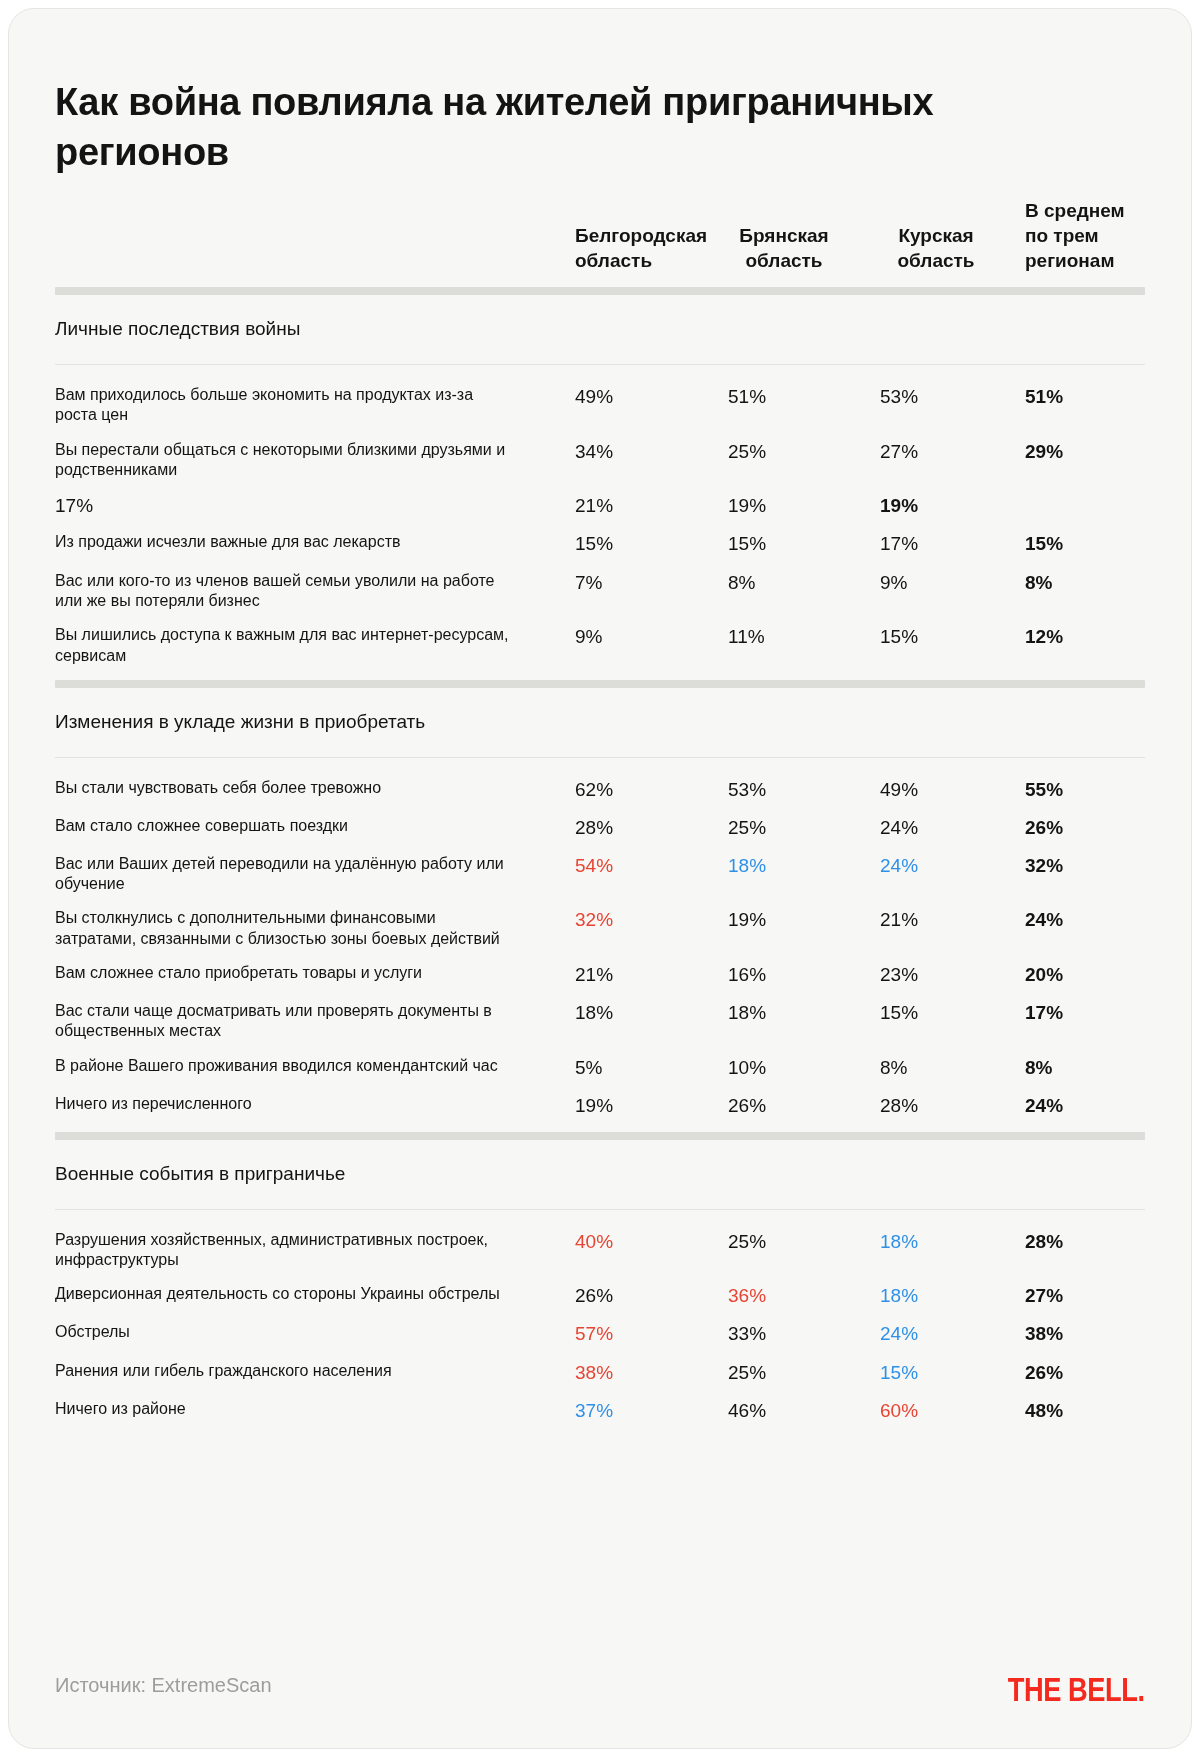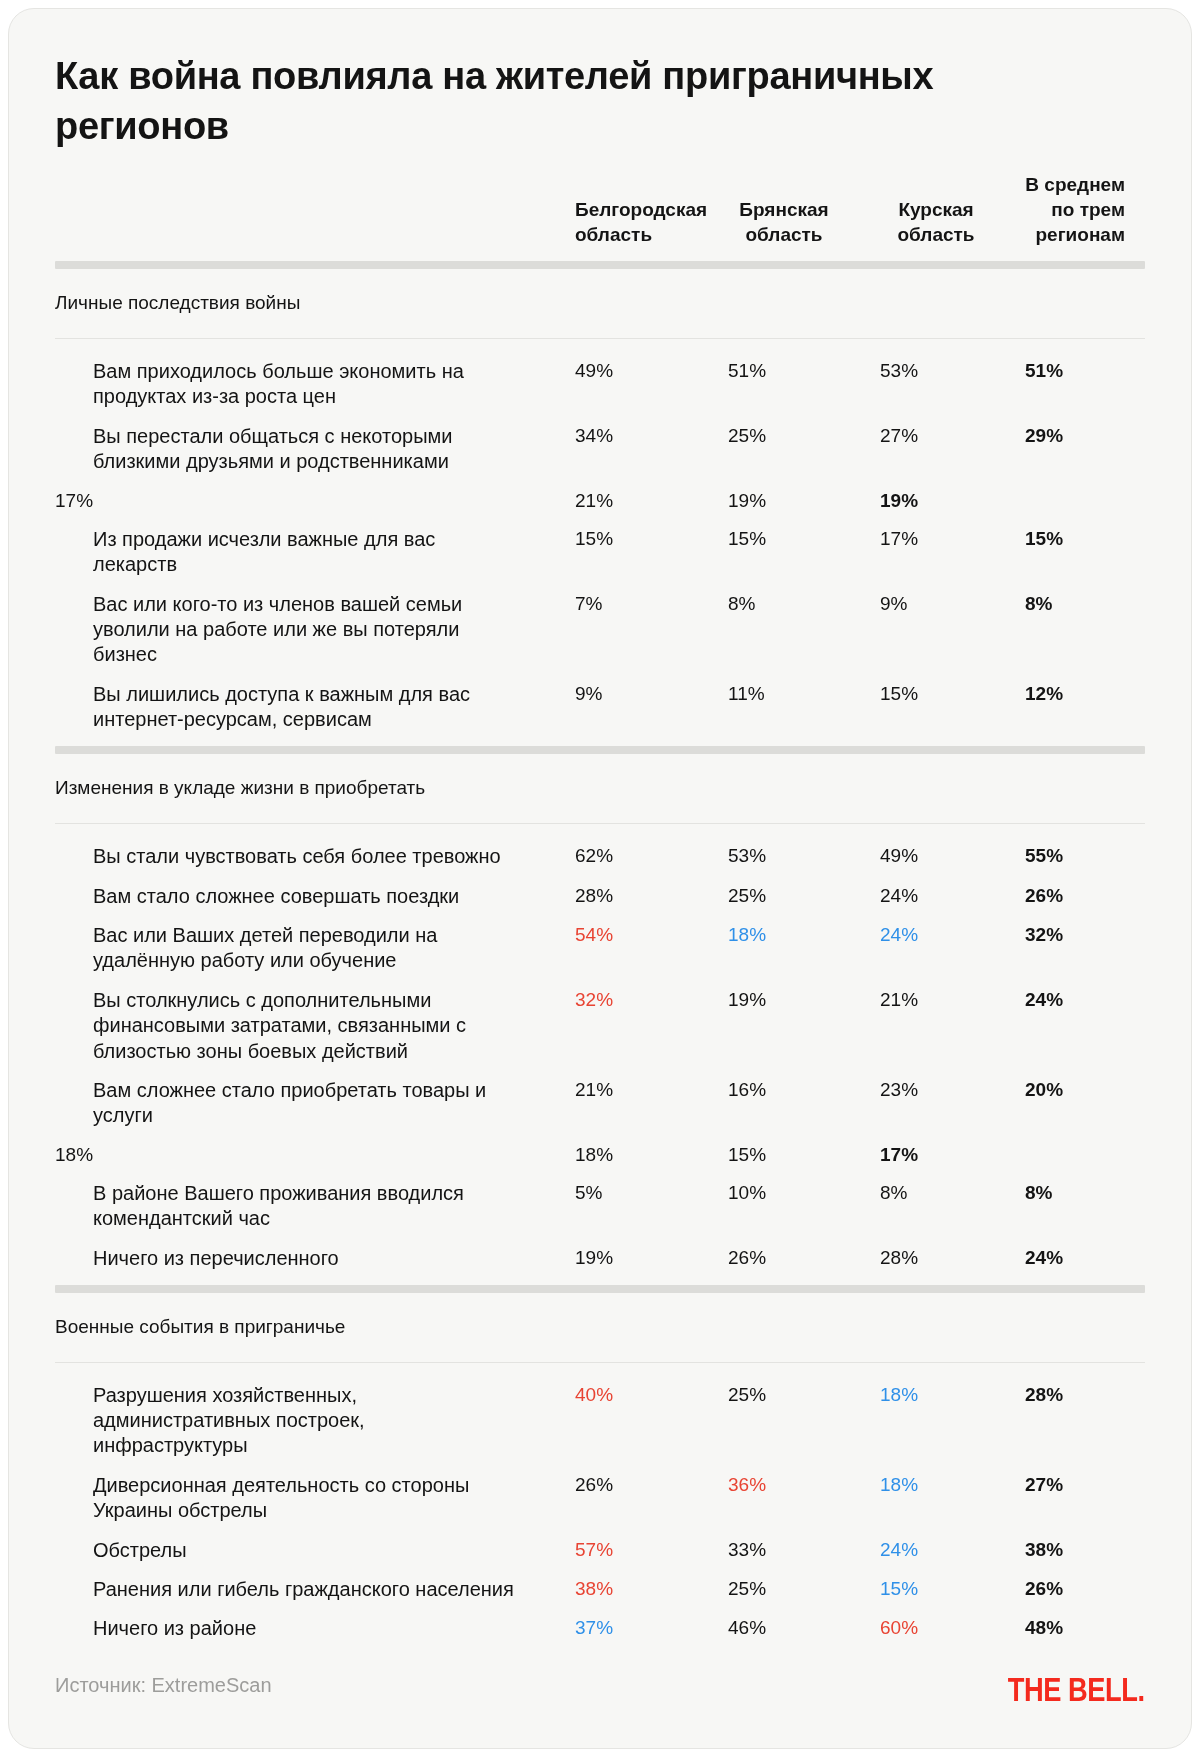--- a/index.html
+++ b/index.html
@@ -20,21 +20,21 @@
     font-family:"Liberation Sans","DejaVu Sans",sans-serif;
     color:var(--ink);
   }
   .card{
     width:1184px;
     height:1741px;
     margin:8px;
     background:var(--card-bg);
     border:1px solid var(--card-border);
     border-radius:26px;
-    padding:30px 46px 38px 46px;
+    padding:56px 46px 38px 46px;
     display:flex;
     flex-direction:column;
   }
   .title{
     font-size:38px;
     font-weight:700;
     line-height:1.32;
     letter-spacing:-0.3px;
     max-width:960px;
     margin-top:12px;
@@ -45,45 +45,44 @@
   }
   .header-row{
     margin-top:22px;
     align-items:end;
     font-weight:700;
     font-size:19px;
     line-height:1.3;
   }
   .header-cell{max-width:132px;}
   .header-cell.c2,.header-cell.c3{max-width:112px;text-align:center;}
-  .header-cell.c4{max-width:100px;text-align:right;}
+  .header-cell.c4{max-width:100px;}
   .bar{
     height:8px;
     background:var(--bar);
     margin-top:14px;
     border-radius:1px;
   }
   .section-heading{
     font-size:19px;
     font-weight:400;
     margin-top:22px;
     line-height:1.3;
   }
   .thin{
     height:1px;
     background:var(--thin);
     margin-top:22px;
   }
   .rows{margin-top:20px;}
   .row{margin-bottom:14px;}
   .row .label{
-    font-size:20px;
+    font-size:16px;
     line-height:1.27;
     padding-right:60px;
-    margin-left:38px;
   }
   .row .val{
     font-size:19px;
     line-height:1.27;
   }
   .v-bold{font-weight:700;}
   .v-red{color:var(--red);}
   .v-blue{color:var(--blue);}
   .footer{
     margin-top:auto;
@@ -200,20 +199,21 @@
           <div class="val v-bold">24%</div>
         </div>
         <div class="grid row">
           <div class="label">Вам сложнее стало приобретать товары и услуги</div>
           <div class="val v-normal">21%</div>
           <div class="val v-normal">16%</div>
           <div class="val v-normal">23%</div>
           <div class="val v-bold">20%</div>
         </div>
         <div class="grid row">
+          <div class="label">Вас стали чаще досматривать или проверять документы в общественных местах</div>
           <div class="val v-normal">18%</div>
           <div class="val v-normal">18%</div>
           <div class="val v-normal">15%</div>
           <div class="val v-bold">17%</div>
         </div>
         <div class="grid row">
           <div class="label">В районе Вашего проживания вводился комендантский час</div>
           <div class="val v-normal">5%</div>
           <div class="val v-normal">10%</div>
           <div class="val v-normal">8%</div>

